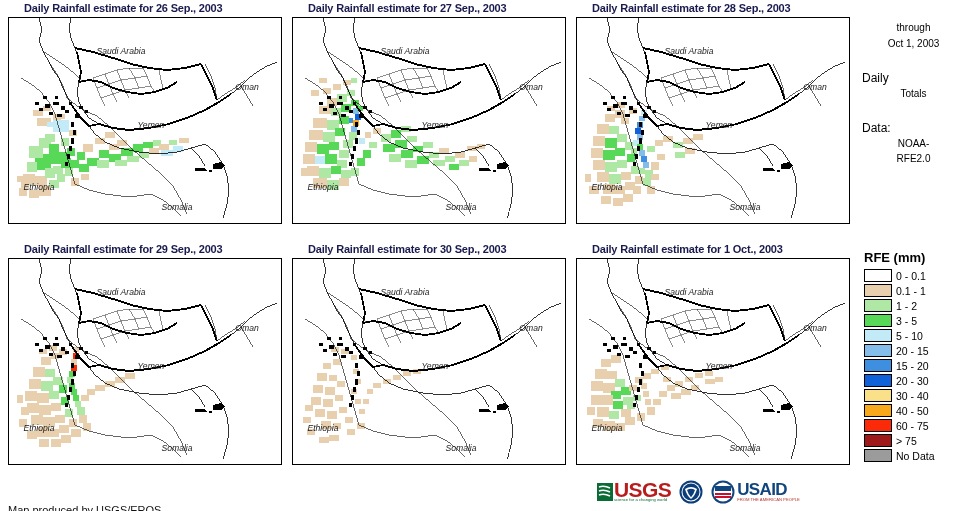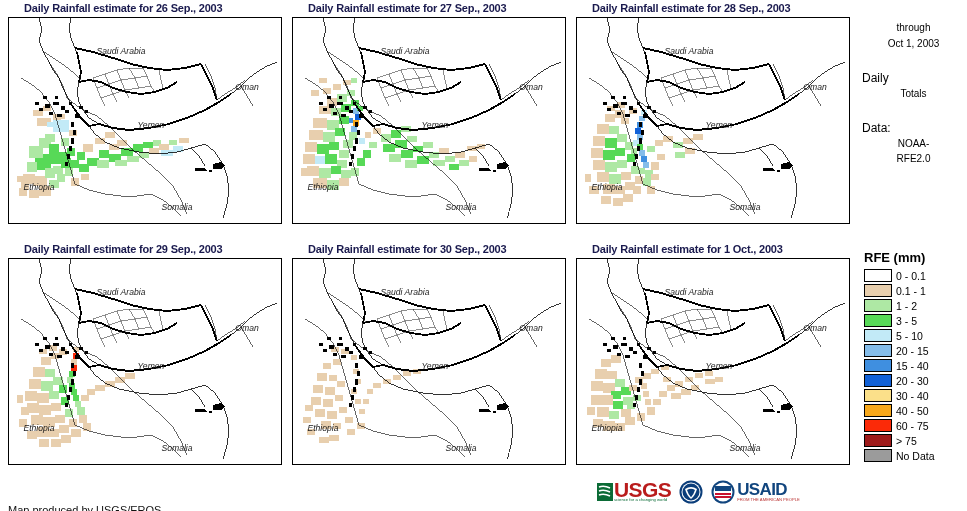--- a/index.html
+++ b/index.html
@@ -939,21 +939,21 @@
       <div class="lrow">
         <div class="sw" style="background: rgb(194, 234, 247);"></div>
         <span class="llab">5 - 10</span>
       </div>
       <div class="lrow">
         <div class="sw" style="background: rgb(133, 189, 234);"></div>
         <span class="llab">20 - 15</span>
       </div>
       <div class="lrow">
         <div class="sw" style="background: rgb(63, 143, 224);"></div>
-        <span class="llab">15 - 40</span>
+        <span class="llab">15 - 20</span>
       </div>
       <div class="lrow">
         <div class="sw" style="background: rgb(17, 97, 216);"></div>
         <span class="llab">20 - 30</span>
       </div>
       <div class="lrow">
         <div class="sw" style="background: rgb(251, 224, 138);"></div>
         <span class="llab">30 - 40</span>
       </div>
       <div class="lrow">

